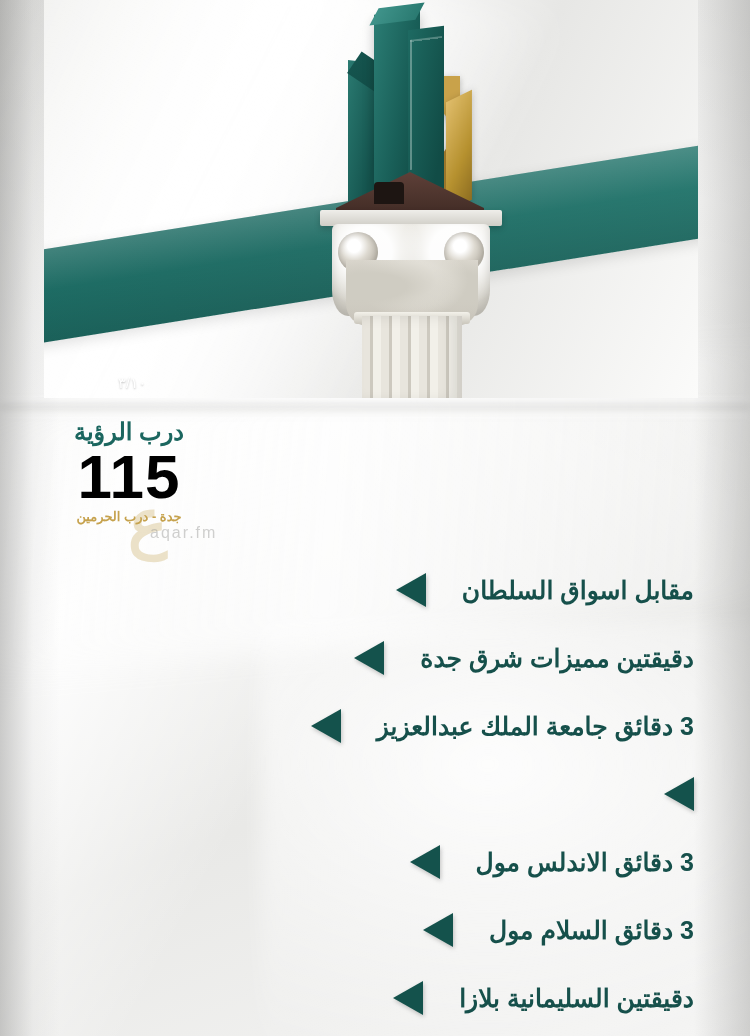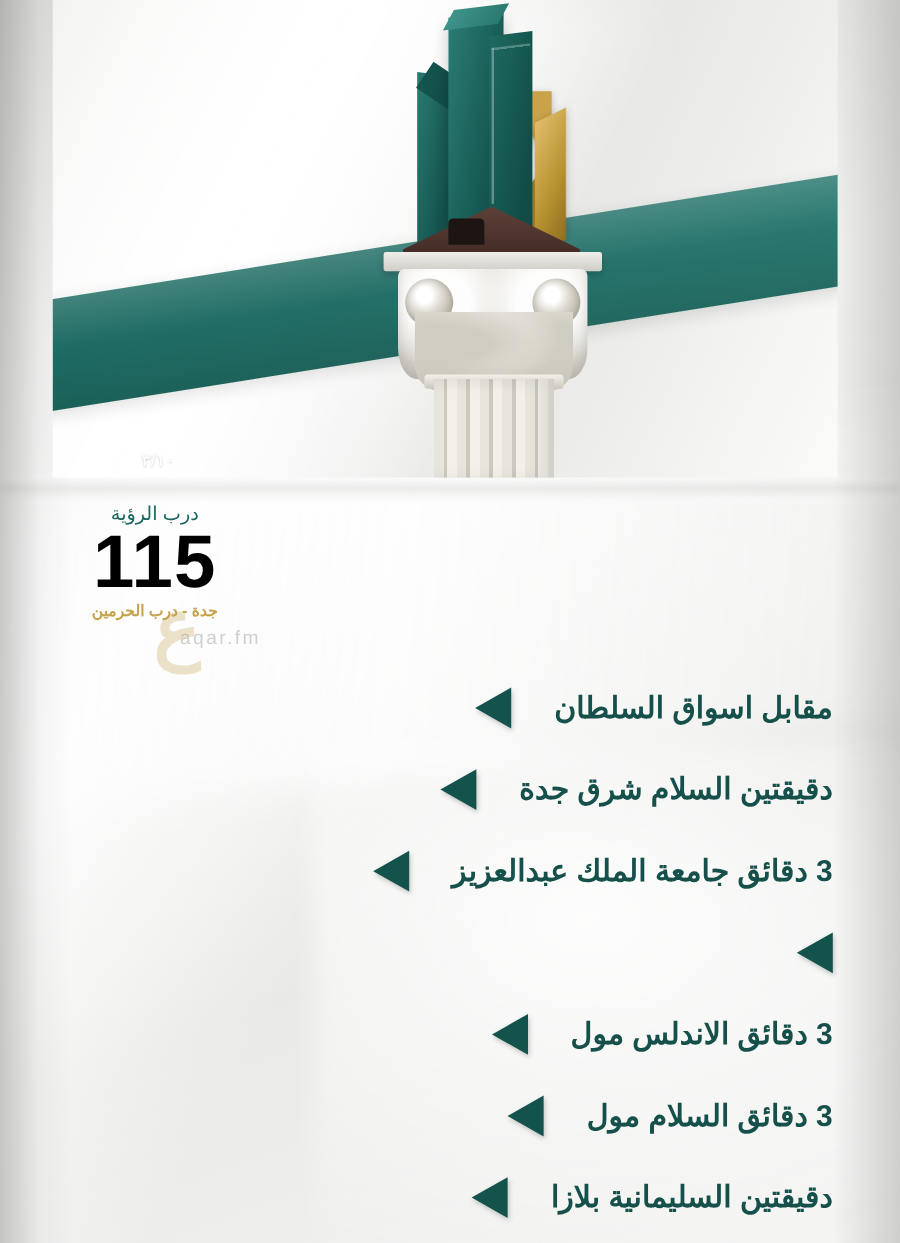--- a/index.html
+++ b/index.html
@@ -270,22 +270,22 @@
 
   
   .badge {
     position: absolute;
     right: 536px; top: 418px;
     width: 170px;
     text-align: center;
     color: #1b665f;
   }
   .badge-top {
-    font-size: 16px;
-    font-weight: normal;
+    font-size: 24px;
+    font-weight: bold;
     letter-spacing: 1px;
     direction: rtl;
   }
   .badge-num {
     font-size: 62px;
     font-weight: bold;
     line-height: .92;
     letter-spacing: 1px;
     margin-top: 2px;
     color: #000000;
@@ -421,21 +421,21 @@
 
 
   <div class="features">
 
     <div class="feature-row">
       <span class="label">مقابل اسواق السلطان</span>
       <span class="tri tri-sm"></span>
     </div>
 
     <div class="feature-row">
-      <span class="label">دقيقتين السلام شرق جدة</span>
+      <span class="label">دقيقتين مميزات شرق جدة</span>
       <span class="tri tri-sm"></span>
     </div>
 
     <div class="feature-row">
       <span class="label">3 دقائق جامعة الملك عبدالعزيز</span>
       <span class="tri tri-sm"></span>
     </div>
 
     <div class="feature-row">
       <span class="tri tri-sm"></span>

